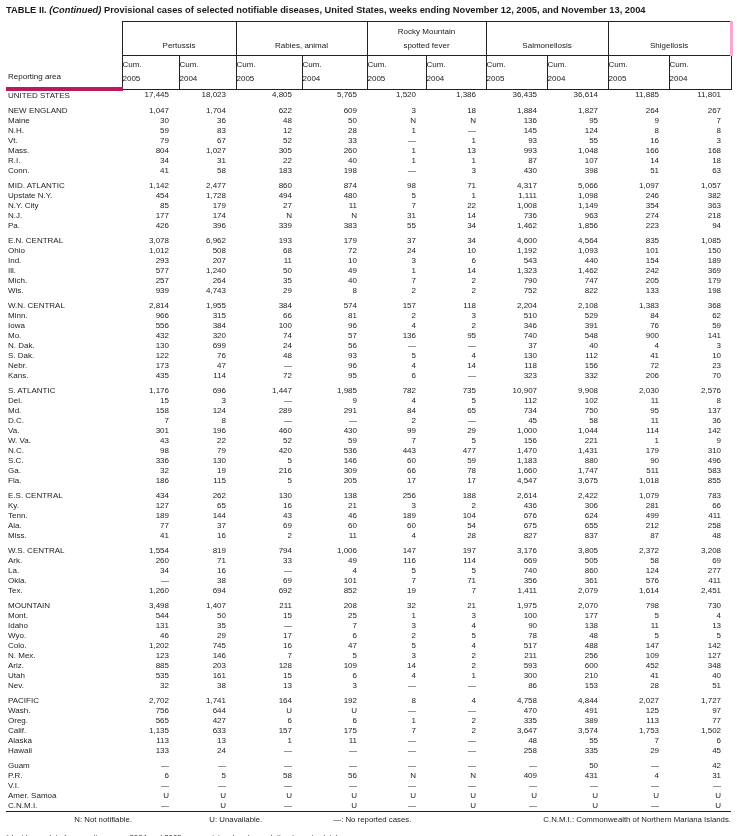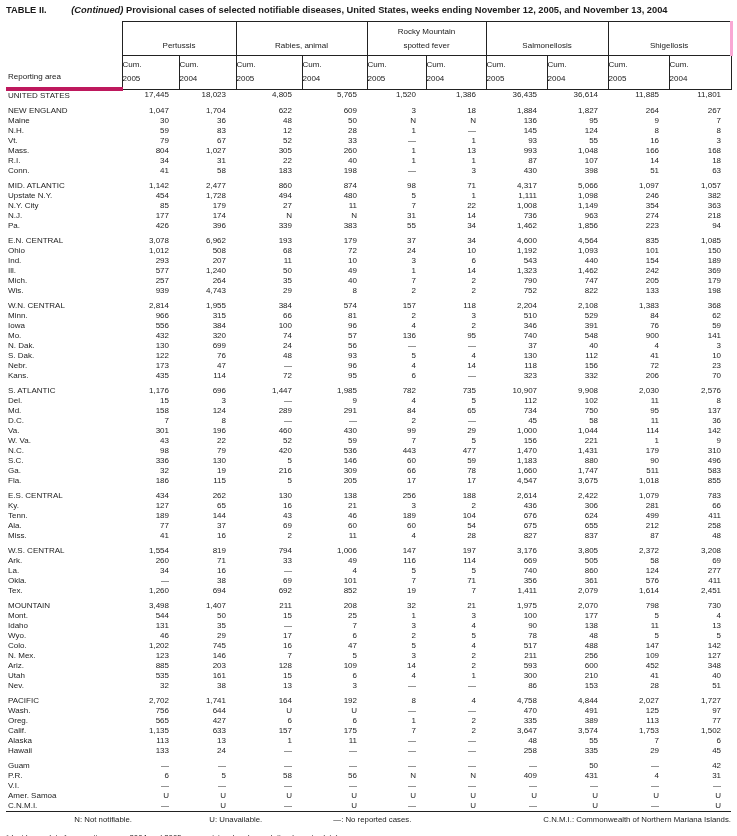--- a/index.html
+++ b/index.html
@@ -1,20 +1,20 @@
 <!DOCTYPE html>
 <html><head>
 <meta charset="utf-8">
 <style>
   html,body{margin:0;padding:0;background:#fff;}
   body{width:737px;height:836px;font-family:"Liberation Sans","DejaVu Sans",sans-serif;color:#1a1a1a;overflow:hidden;}
   .page{padding:5px 6px 0 6px;}
   .title{font-size:9.3px;font-weight:bold;line-height:11.5px;letter-spacing:0;}
   .title .t-line1{white-space:nowrap;}
-  .title .continued{font-style:italic;margin-left:22px;}
+  .title .continued{font-style:italic;}
   table{width:725px;border-collapse:collapse;table-layout:fixed;margin-top:4px;}
   th,td{padding:0;margin:0;}
   thead th{font-weight:normal;font-size:8px;line-height:14px;}
   th.group-cell{border-top:1px solid #222;border-left:1px solid #222;border-bottom:1px solid #222;
     text-align:center;vertical-align:bottom;padding:3px 0 2px 0;white-space:pre-line;}
   th.group-cell.last{border-right:3px solid #f9a8d4;}
   th.cum-cell{border-left:1px solid #222;border-bottom:1px solid #222;text-align:left;
     vertical-align:middle;padding:2px 0 3px 0;white-space:pre-line;}
   th.cum-cell.last{border-right:1px solid #222;}
   th.reporting-head{border-bottom:4px solid #be185d;text-align:left;vertical-align:bottom;

